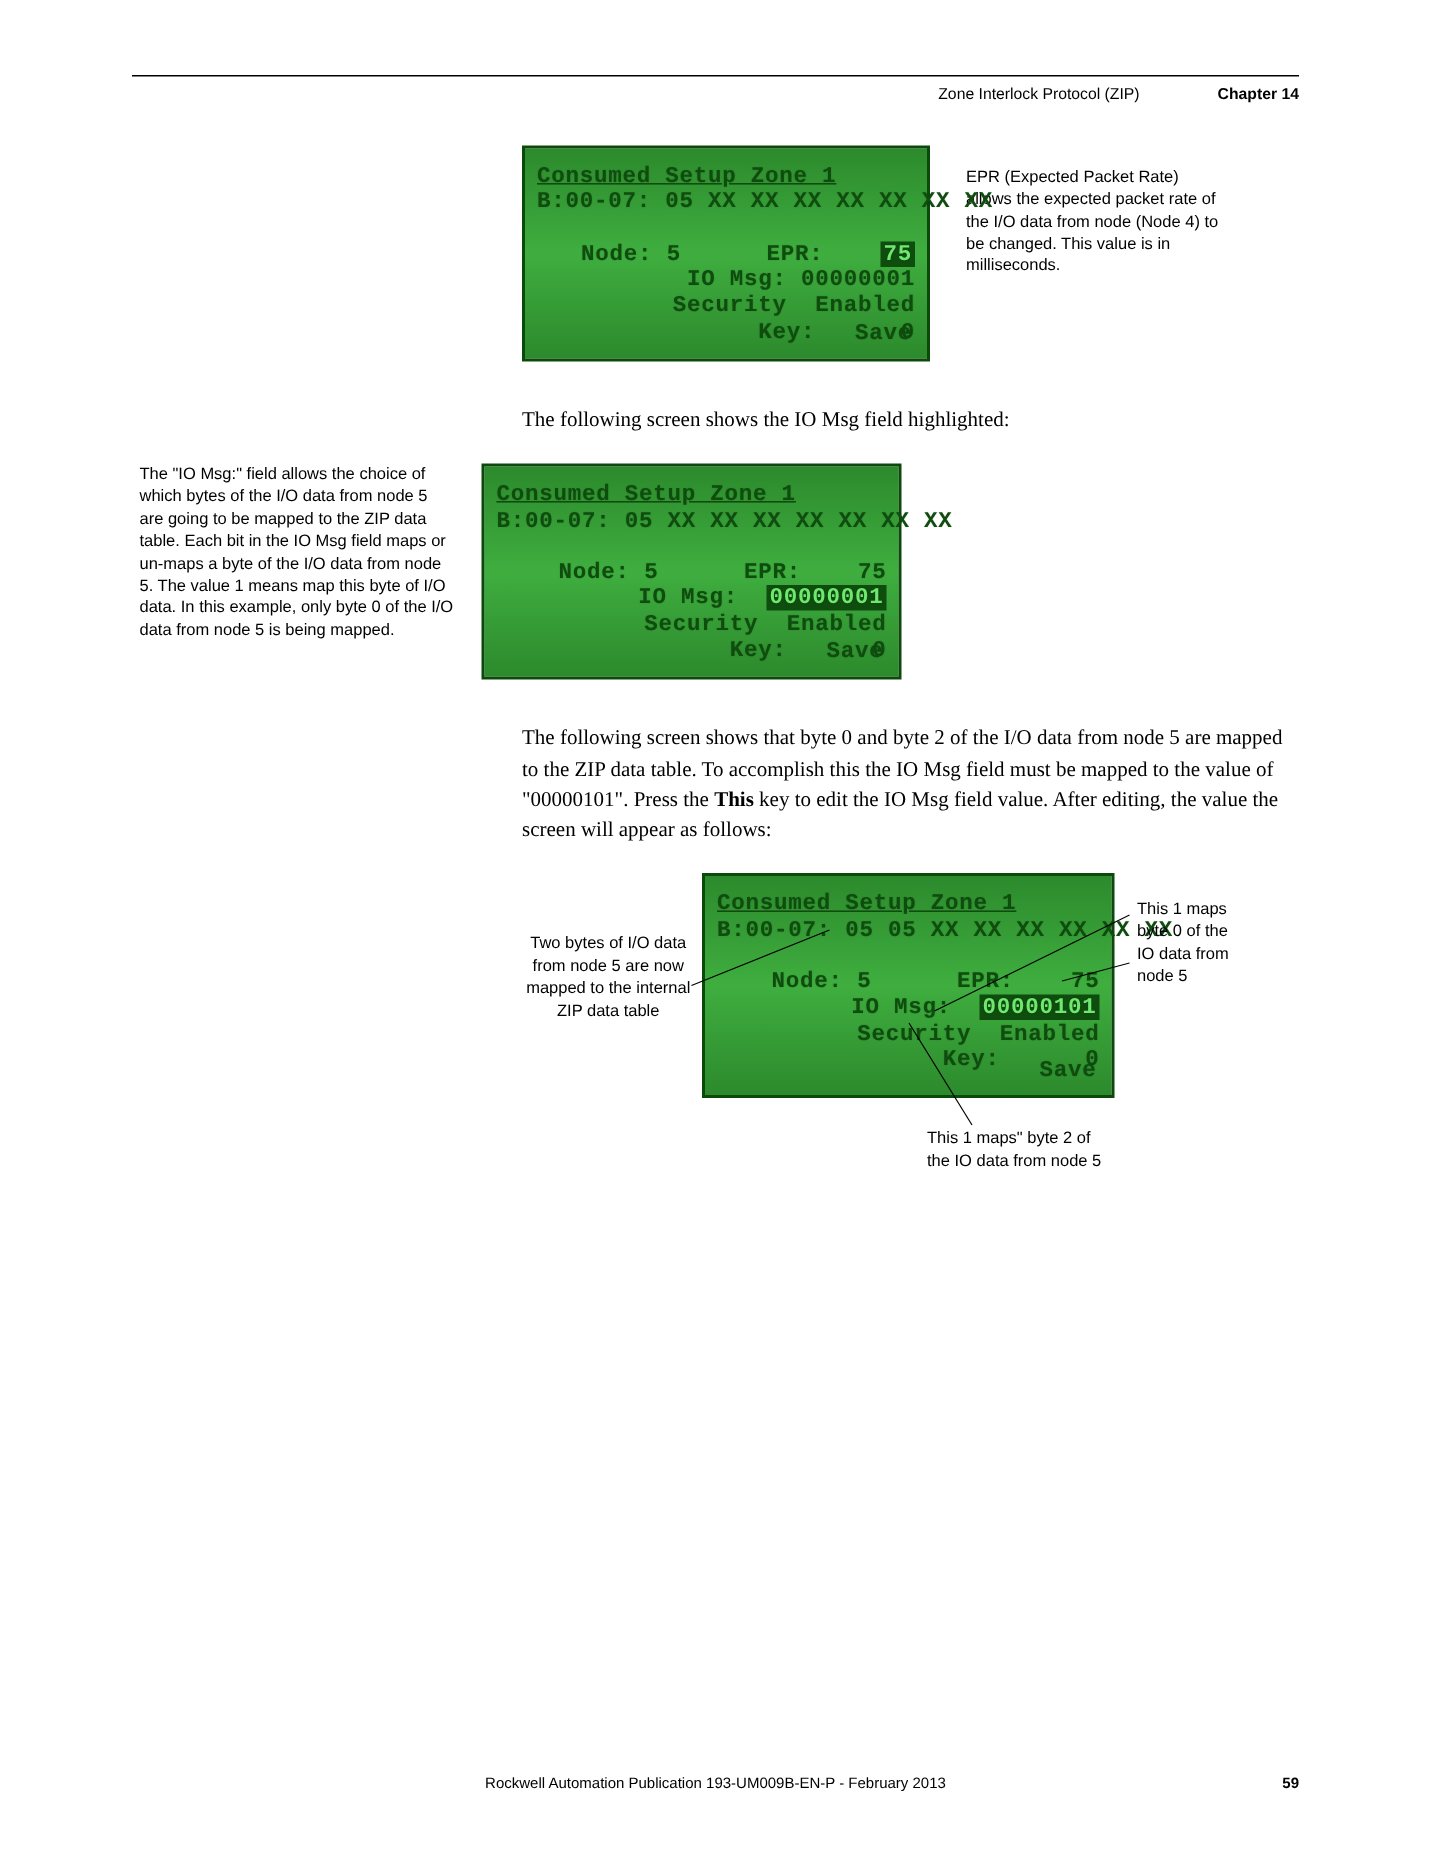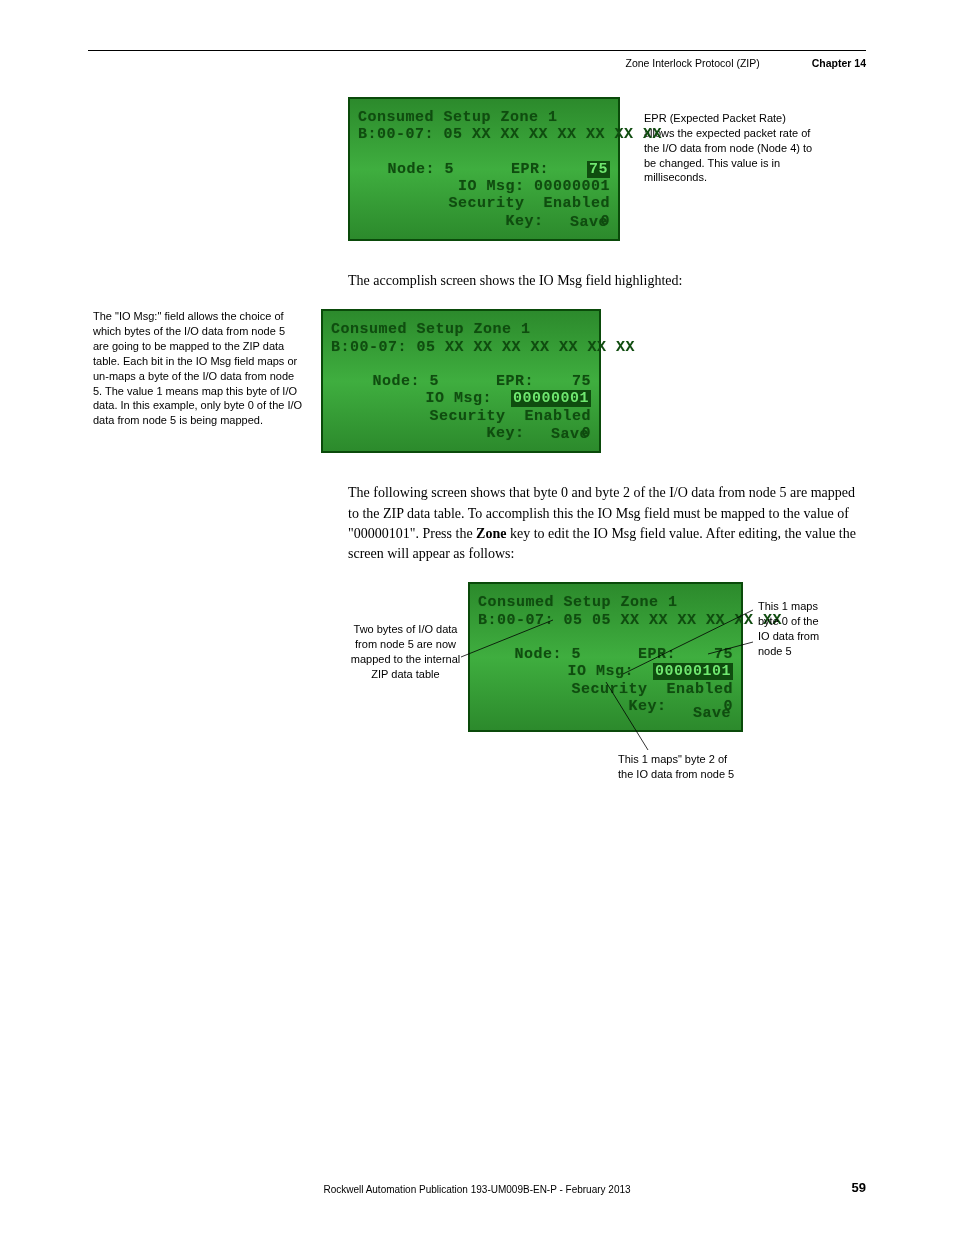--- a/index.html
+++ b/index.html
@@ -56,21 +56,21 @@
     font-weight: 700;
     font-size: 15px;
     line-height: 1.15;
     color: #0f4d0f;
     padding: 10px 8px;
     box-sizing: border-box;
     position: relative;
     letter-spacing: 0.5px;
     text-shadow: 0 0 1px rgba(0,0,0,0.2);
   }
-  .lcd-title { white-space: nowrap;}
+  .lcd-title { text-decoration: underline; white-space: nowrap;}
   .lcd-row { white-space: nowrap; text-align: right; }
   .hl { background: #0f4d0f; color: #6fe86f; padding: 0 2px; }
   .save-label { position: absolute; right: 10px; bottom: 8px; }
 
   .callout-right {
     font-family: Arial, Helvetica, sans-serif;
     font-size: 11px;
     line-height: 1.35;
     width: 175px;
     margin-top: 14px;
@@ -136,21 +136,21 @@
   .footer {
     position: absolute;
     bottom: 40px;
     left: 0; right: 0;
     font-family: Arial, Helvetica, sans-serif;
     font-size: 10px;
     text-align: center;
   }
   .footer .pagenum {
     font-family: Arial, Helvetica, sans-serif;
-    font-size: 13px;
+    font-size: 10px;
     font-weight: 700;
     position: absolute;
     right: 88px;
     bottom: 0;
   }
 </style>
 </head>
 <body>
 
 <div class="page">
@@ -184,21 +184,21 @@
         </div>
         <div class="lcd-row">
           <span>Key:</span>&nbsp;&nbsp;&nbsp;&nbsp;&nbsp;
           <span>0</span>
         </div>
         <span class="save-label">Save</span>
       </div>
       <div class="callout-right">EPR (Expected Packet Rate) allows the expected packet rate of the I/O data from node (Node 4) to be changed. This value is in milliseconds.</div>
     </div>
 
-    <p class="para">The accomplish screen shows the IO Msg field highlighted:</p>
+    <p class="para">The following screen shows the IO Msg field highlighted:</p>
 
 
     <div class="fig-row" style="margin-left:-255px;">
       <div class="callout-left-block">The "IO Msg:" field allows the choice of which bytes of the I/O data from node 5 are going to be mapped to the ZIP data table. Each bit in the IO Msg field maps or un-maps a byte of the I/O data from node 5. The value 1 means map this byte of I/O data. In this example, only byte 0 of the I/O data from node 5 is being mapped.</div>
       <div class="lcd">
         <div class="lcd-title">Consumed Setup Zone 1</div>
         <div class="lcd-row">B:00-07: 05 XX XX XX XX XX XX XX</div>
         <div class="lcd-row">&nbsp;</div>
         <div class="lcd-row">
           <span>Node:</span>
@@ -216,21 +216,21 @@
         </div>
         <div class="lcd-row">
           <span>Key:</span>&nbsp;&nbsp;&nbsp;&nbsp;&nbsp;
           <span>0</span>
         </div>
         <span class="save-label">Save</span>
       </div>
     </div>
 
     <p class="para">
-      <span>The following screen shows that byte 0 and byte 2 of the I/O data from node 5 are mapped to the ZIP data table. To accomplish this the IO Msg field must be mapped to the value of "00000101". Press the </span><span class="bold">Zone</span><span> key to edit the IO Msg field value. After editing, the value the screen will appear as follows:</span>
+      <span>The following screen shows that byte 0 and byte 2 of the I/O data from node 5 are mapped to the ZIP data table. To accomplish this the IO Msg field must be mapped to the value of "00000101". Press the </span><span class="bold">This</span><span> key to edit the IO Msg field value. After editing, the value the screen will appear as follows:</span>
     </p>
 
     <div class="fig3">
       <div class="callout-left">Two bytes of I/O data from node 5 are now mapped to the internal ZIP data table</div>
 
       <div class="lcd lcd3">
         <div class="lcd-title">Consumed Setup Zone 1</div>
         <div class="lcd-row">B:00-07: 05 05 XX XX XX XX XX XX</div>
         <div class="lcd-row">&nbsp;</div>
         <div class="lcd-row">

